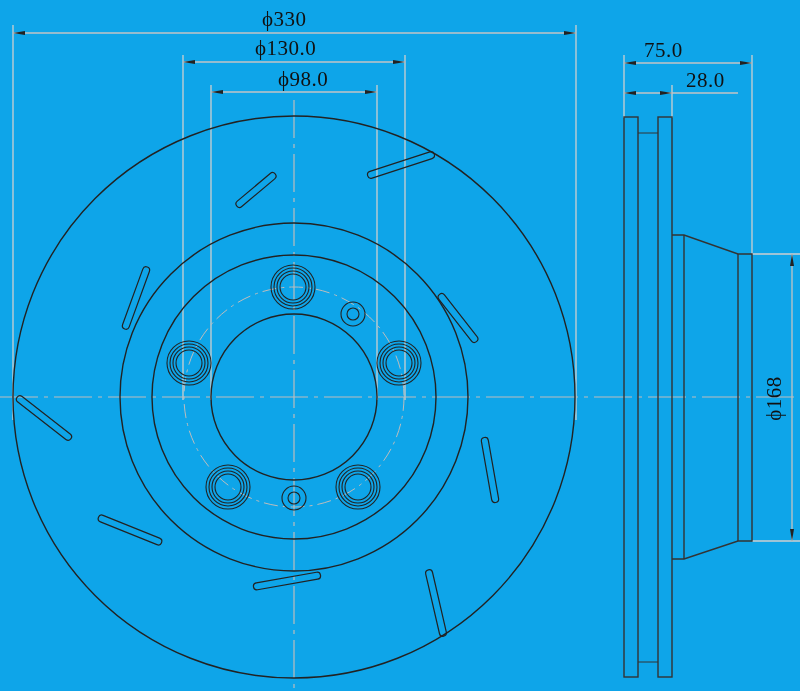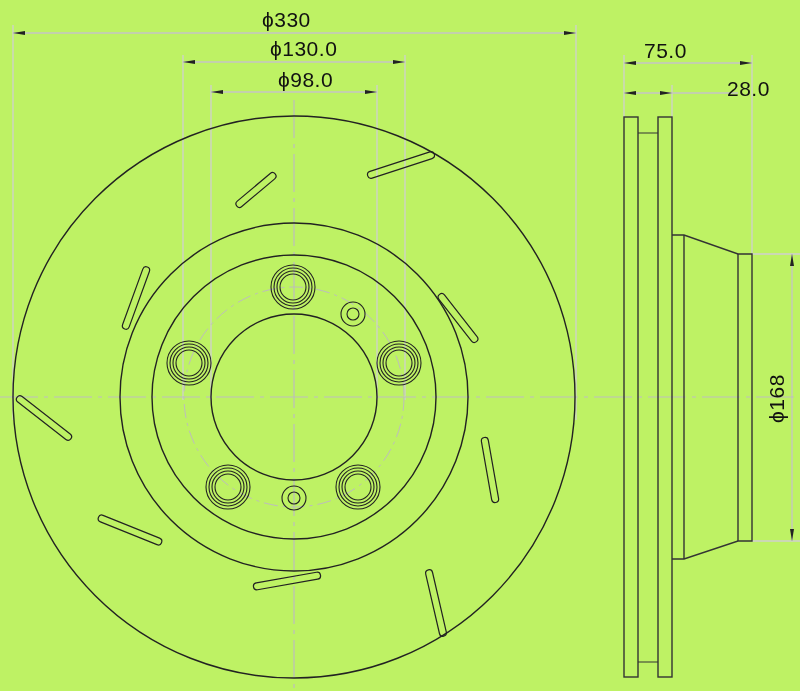--- a/index.html
+++ b/index.html
@@ -1,16 +1,16 @@
 <!DOCTYPE html>
 <html><head>
 <meta charset="utf-8">
 <style>
   html,body{margin:0;padding:0;background:#ffffff;}
-  #stage{position:relative;width:800px;height:691px;overflow:hidden;background:#bef264;font-family:Liberation Sans, sans-serif;}
+  #stage{position:relative;width:800px;height:691px;overflow:hidden;background:#0ea5e9;font-family:Liberation Serif, serif;}
   svg{position:absolute;left:0;top:0;}
   .dimtext{position:absolute;font-size:21px;color:#111;line-height:1;white-space:nowrap;letter-spacing:0.5px;}
   .vtext{transform:rotate(-90deg);transform-origin:center center;}
 </style>
 </head>
 <body>
 
 <div id="stage">
 
   <svg width="800" height="691" viewBox="0 0 800 691">
@@ -129,19 +129,19 @@
       <line x1="638" y1="133" x2="658" y2="133" stroke-width="1"></line>
       <line x1="638" y1="662" x2="658" y2="662" stroke-width="1"></line>
 
       <polyline points="672,235 684,235 738,254 752,254 752,541 738,541 684,559 672,559"></polyline>
       <line x1="684" y1="235" x2="684" y2="559"></line>
       <line x1="738" y1="254" x2="738" y2="541"></line>
     </g>
   </svg>
 
   <div class="dimtext" style="left:262px;top:9px;">ϕ330</div>
-  <div class="dimtext" style="left:270px;top:38px;">ϕ130.0</div>
+  <div class="dimtext" style="left:255px;top:38px;">ϕ130.0</div>
   <div class="dimtext" style="left:278px;top:69px;">ϕ98.0</div>
   <div class="dimtext" style="left:644px;top:40px;">75.0</div>
-  <div class="dimtext" style="left:686px;top:78px;margin-left:41px;">28.0</div>
+  <div class="dimtext" style="left:686px;top:70px;">28.0</div>
   <div class="dimtext vtext" style="left:752px;top:388px;">ϕ168</div>
 
 </div>
 
 </body></html>

